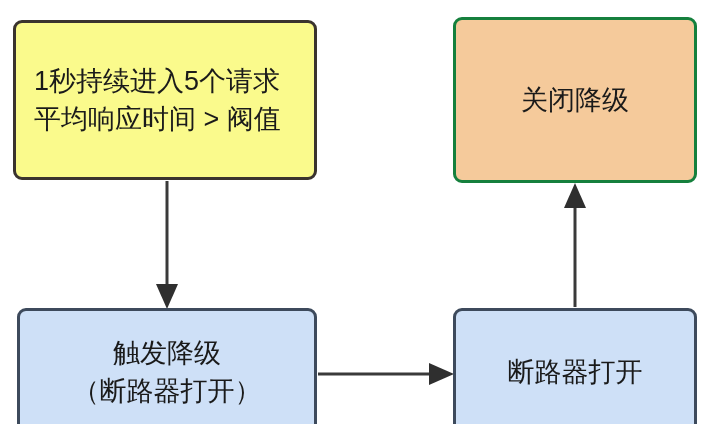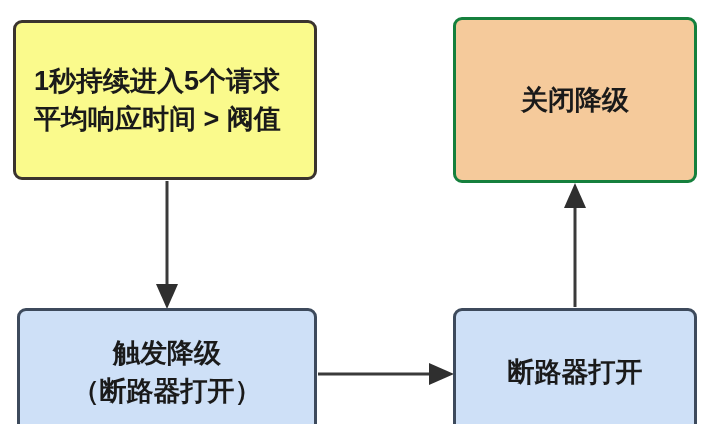--- a/index.html
+++ b/index.html
@@ -7,21 +7,20 @@
     padding: 0;
     background: #ffffff;
   }
   #canvas {
     position: relative;
     width: 707px;
     height: 424px;
     background: #ffffff;
     overflow: hidden;
     font-family: "Liberation Sans", "DejaVu Sans", sans-serif;
-    font-weight: bold;
   }
   .node {
     position: absolute;
     box-sizing: border-box;
     border-radius: 9px;
     display: flex;
     align-items: center;
     justify-content: center;
     color: #1a1a1a;
     line-height: 1.42;

